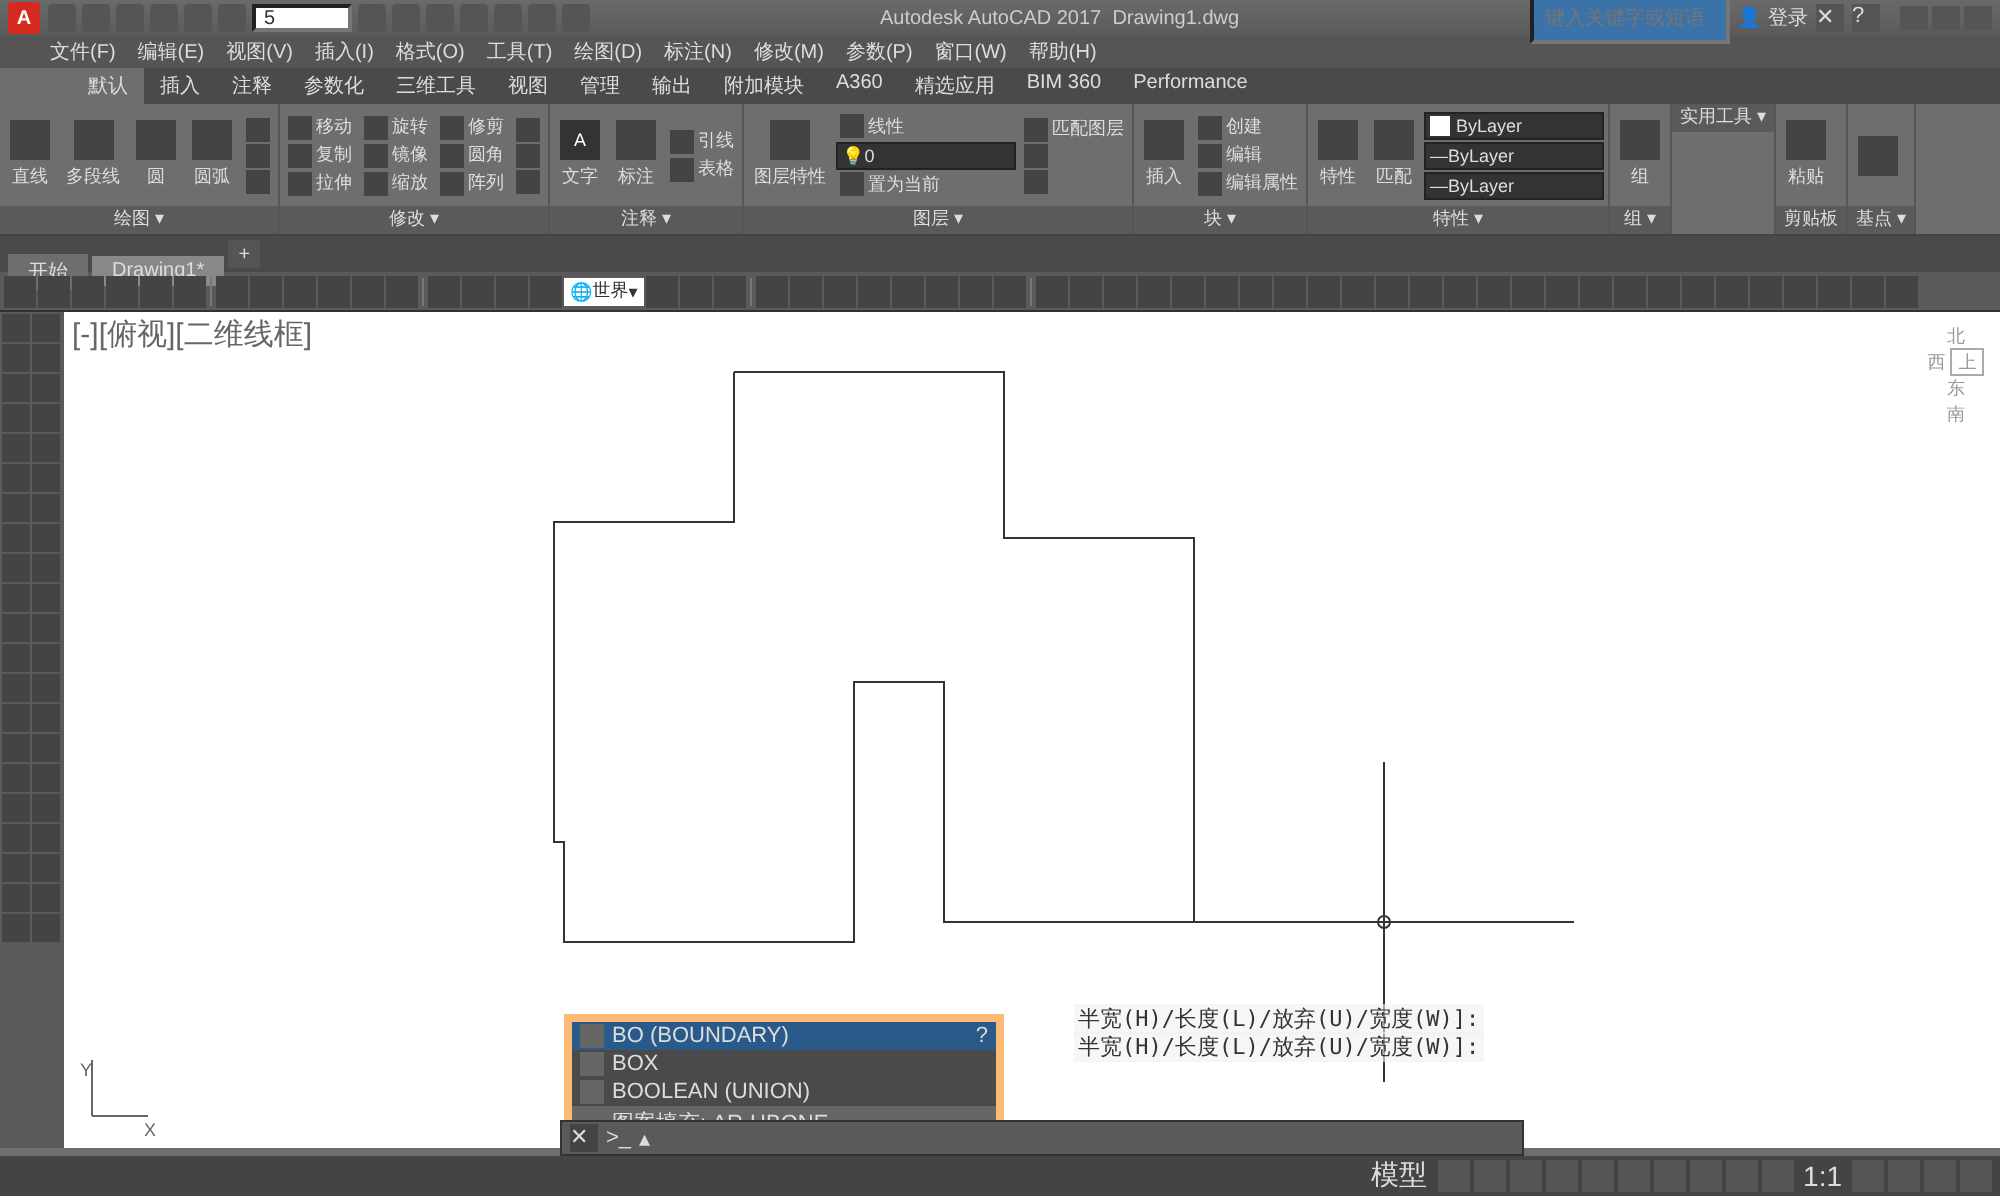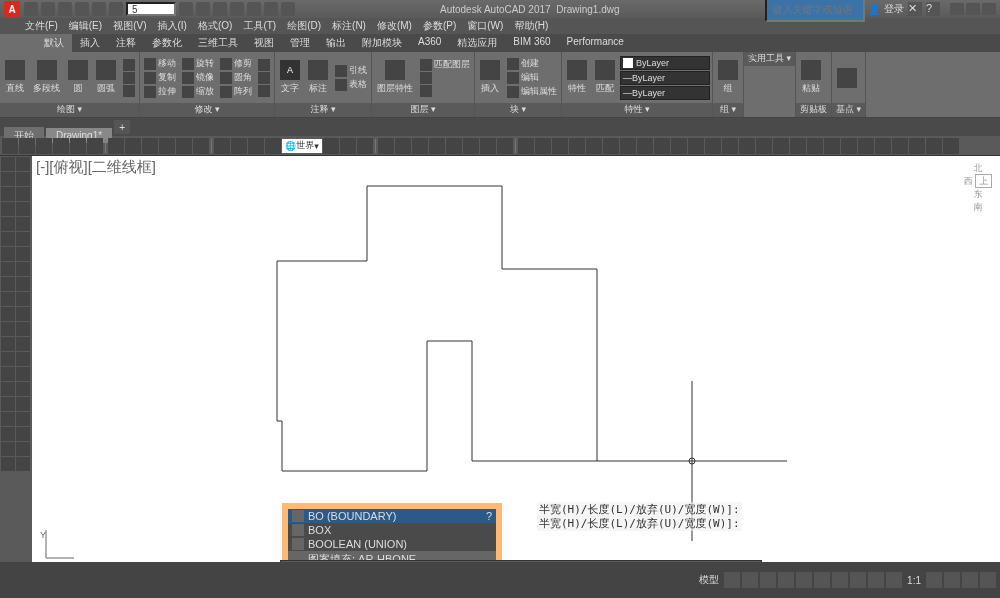--- a/index.html
+++ b/index.html
@@ -52,35 +52,35 @@
   
   .workspace { position:relative; height:418px; display:flex; }
   .lefttools { width:32px; background:#5a5a5a; display:flex; flex-wrap:wrap; align-content:flex-start; gap:1px; padding:1px; }
   .lefttools .tb { width:14px; height:14px; background:#444; cursor:pointer; }
   .canvas { flex:1; background:#fff; position:relative; }
   .viewlabel { position:absolute; top:2px; left:4px; font-size:15px; color:#666; }
   .ucs { position:absolute; bottom:6px; left:6px; font-size:9px; color:#666; }
   .nav { position:absolute; top:6px; right:4px; width:36px; font-size:9px; color:#999; text-align:center; }
   
   
-  .autocomplete { position:absolute; left:282px; bottom:24px; width:220px; background:#4a4a4a; border:6px solid #fdba74; font-family:monospace; font-size:11px; }
+  .autocomplete { position:absolute; left:282px; bottom:24px; width:220px; background:#4a4a4a; border:4px solid #fdba74; font-family:monospace; font-size:11px; }
   .autocomplete .item { padding:1px 4px; display:flex; align-items:center; gap:4px; cursor:pointer; }
   .autocomplete .item.sel { background:#2a5a8a; }
   .autocomplete .icn { width:12px; height:12px; background:#666; display:inline-block; }
   
   
   .prompt-echo { position:absolute; left:505px; bottom:40px; font-family:monospace; font-size:11px; color:#333; background:rgba(240,240,240,0.6); padding:0 2px; }
   
   
   .cmdline { height:18px; background:#5a5a5a; display:flex; align-items:center; padding:0 4px; gap:4px; font-family:monospace; font-size:11px; position:absolute; left:280px; bottom:20px; width:482px; border:1px solid #333;}
   .cmdline .cicon { width:14px; height:14px; background:#444; }
   .cmdline input { flex:1; background:transparent; border:none; color:#fff; font-family:monospace; font-size:11px; outline:none; }
   
   
-  .statusbar { position:absolute; bottom:0; left:0; right:0; height:36px; background:#444; display:flex; align-items:center; justify-content:flex-end; gap:2px; padding:0 4px; font-size:10px; }
+  .statusbar { position:absolute; bottom:0; left:0; right:0; height:20px; background:#444; display:flex; align-items:center; justify-content:flex-end; gap:2px; padding:0 4px; font-size:14px; }
   .statusbar .sb { width:16px; height:16px; background:#555; cursor:pointer; }
   .statusbar .stxt { padding:0 3px; }
 </style>
 </head>
 <body>
 
 <div class="titlebar">
   <div class="logo">A</div>
   <div class="qat">
     <span></span>
@@ -265,20 +265,31 @@
 
   <div class="panel">
     <div class="panel-body">
       <div class="bigbtn">
           <div class="ic"></div>
           <span>图层特性</span>
         </div>
       <div class="col">
         <div class="smallbtn">
             <span class="ic"></span>
+            <span>线性</span>
+          </div>
+        <div class="combo">💡 <span>0</span></div>
+        <div class="smallbtn">
+            <span class="ic"></span>
+            <span>置为当前</span>
+          </div>
+      </div>
+      <div class="col">
+        <div class="smallbtn">
+            <span class="ic"></span>
             <span>匹配图层</span>
           </div>
         <div class="smallbtn">
             <span class="ic"></span>
           </div>
         <div class="smallbtn">
             <span class="ic"></span>
           </div>
       </div>
     </div>

